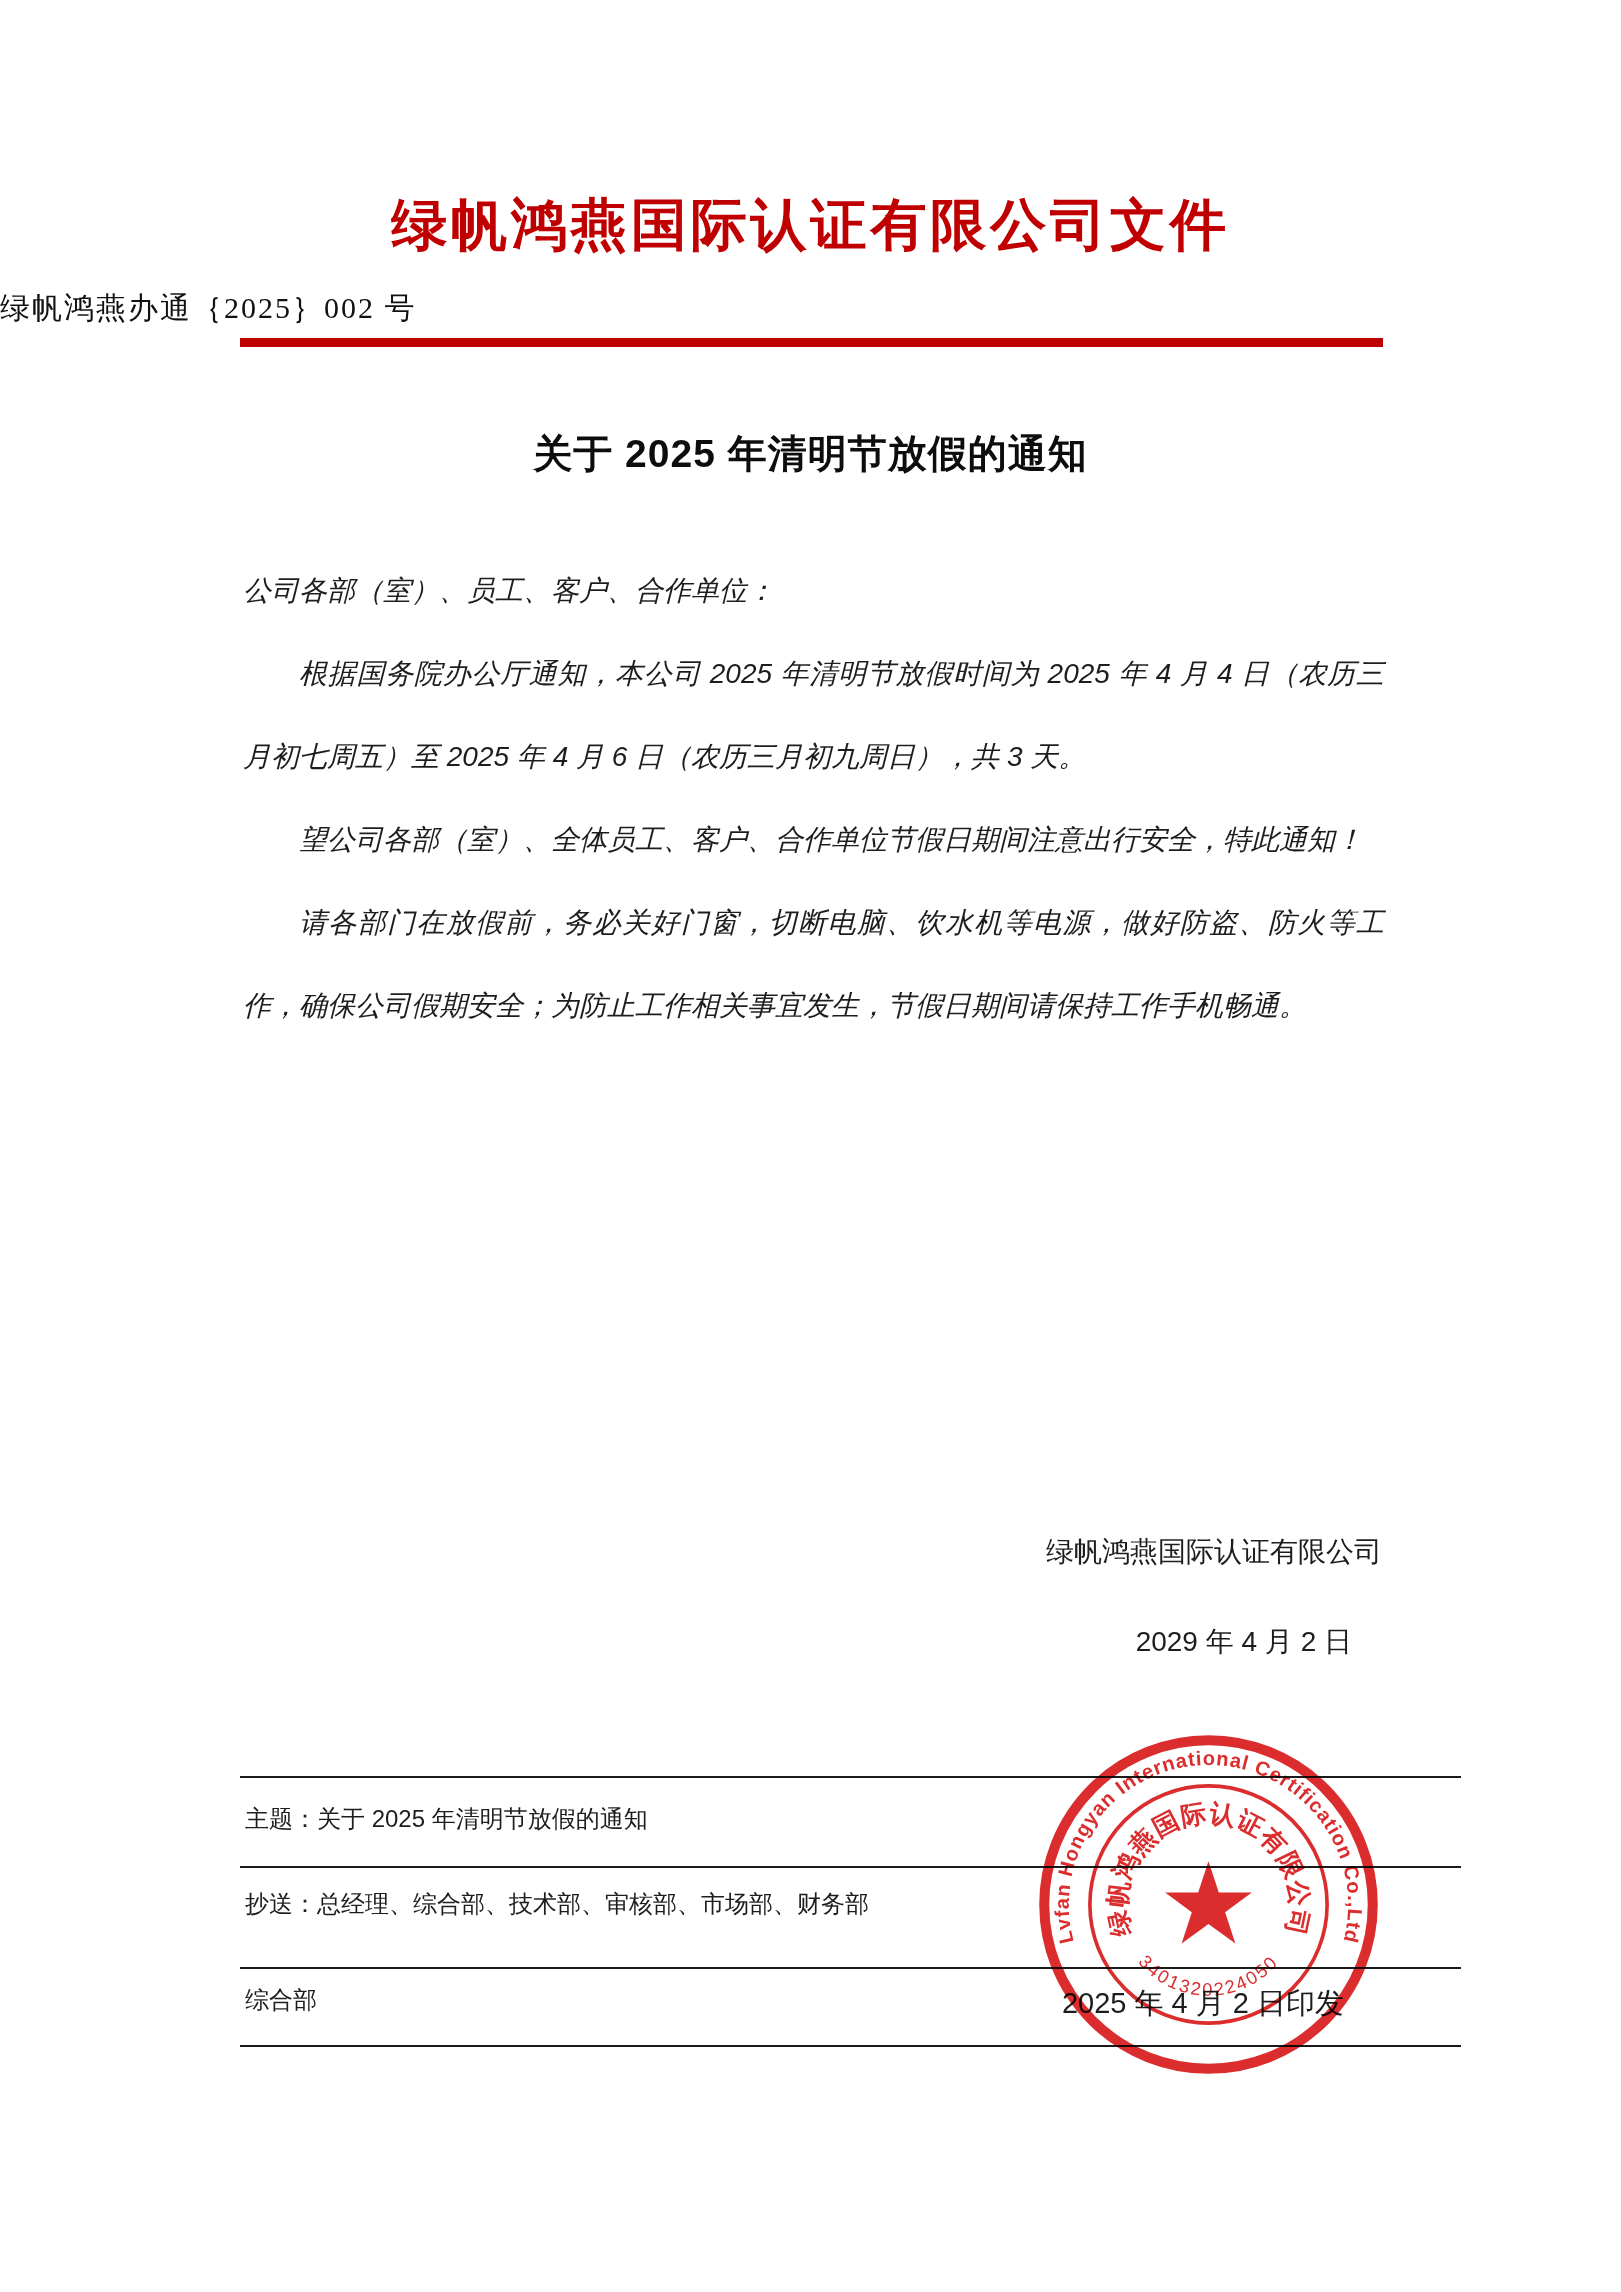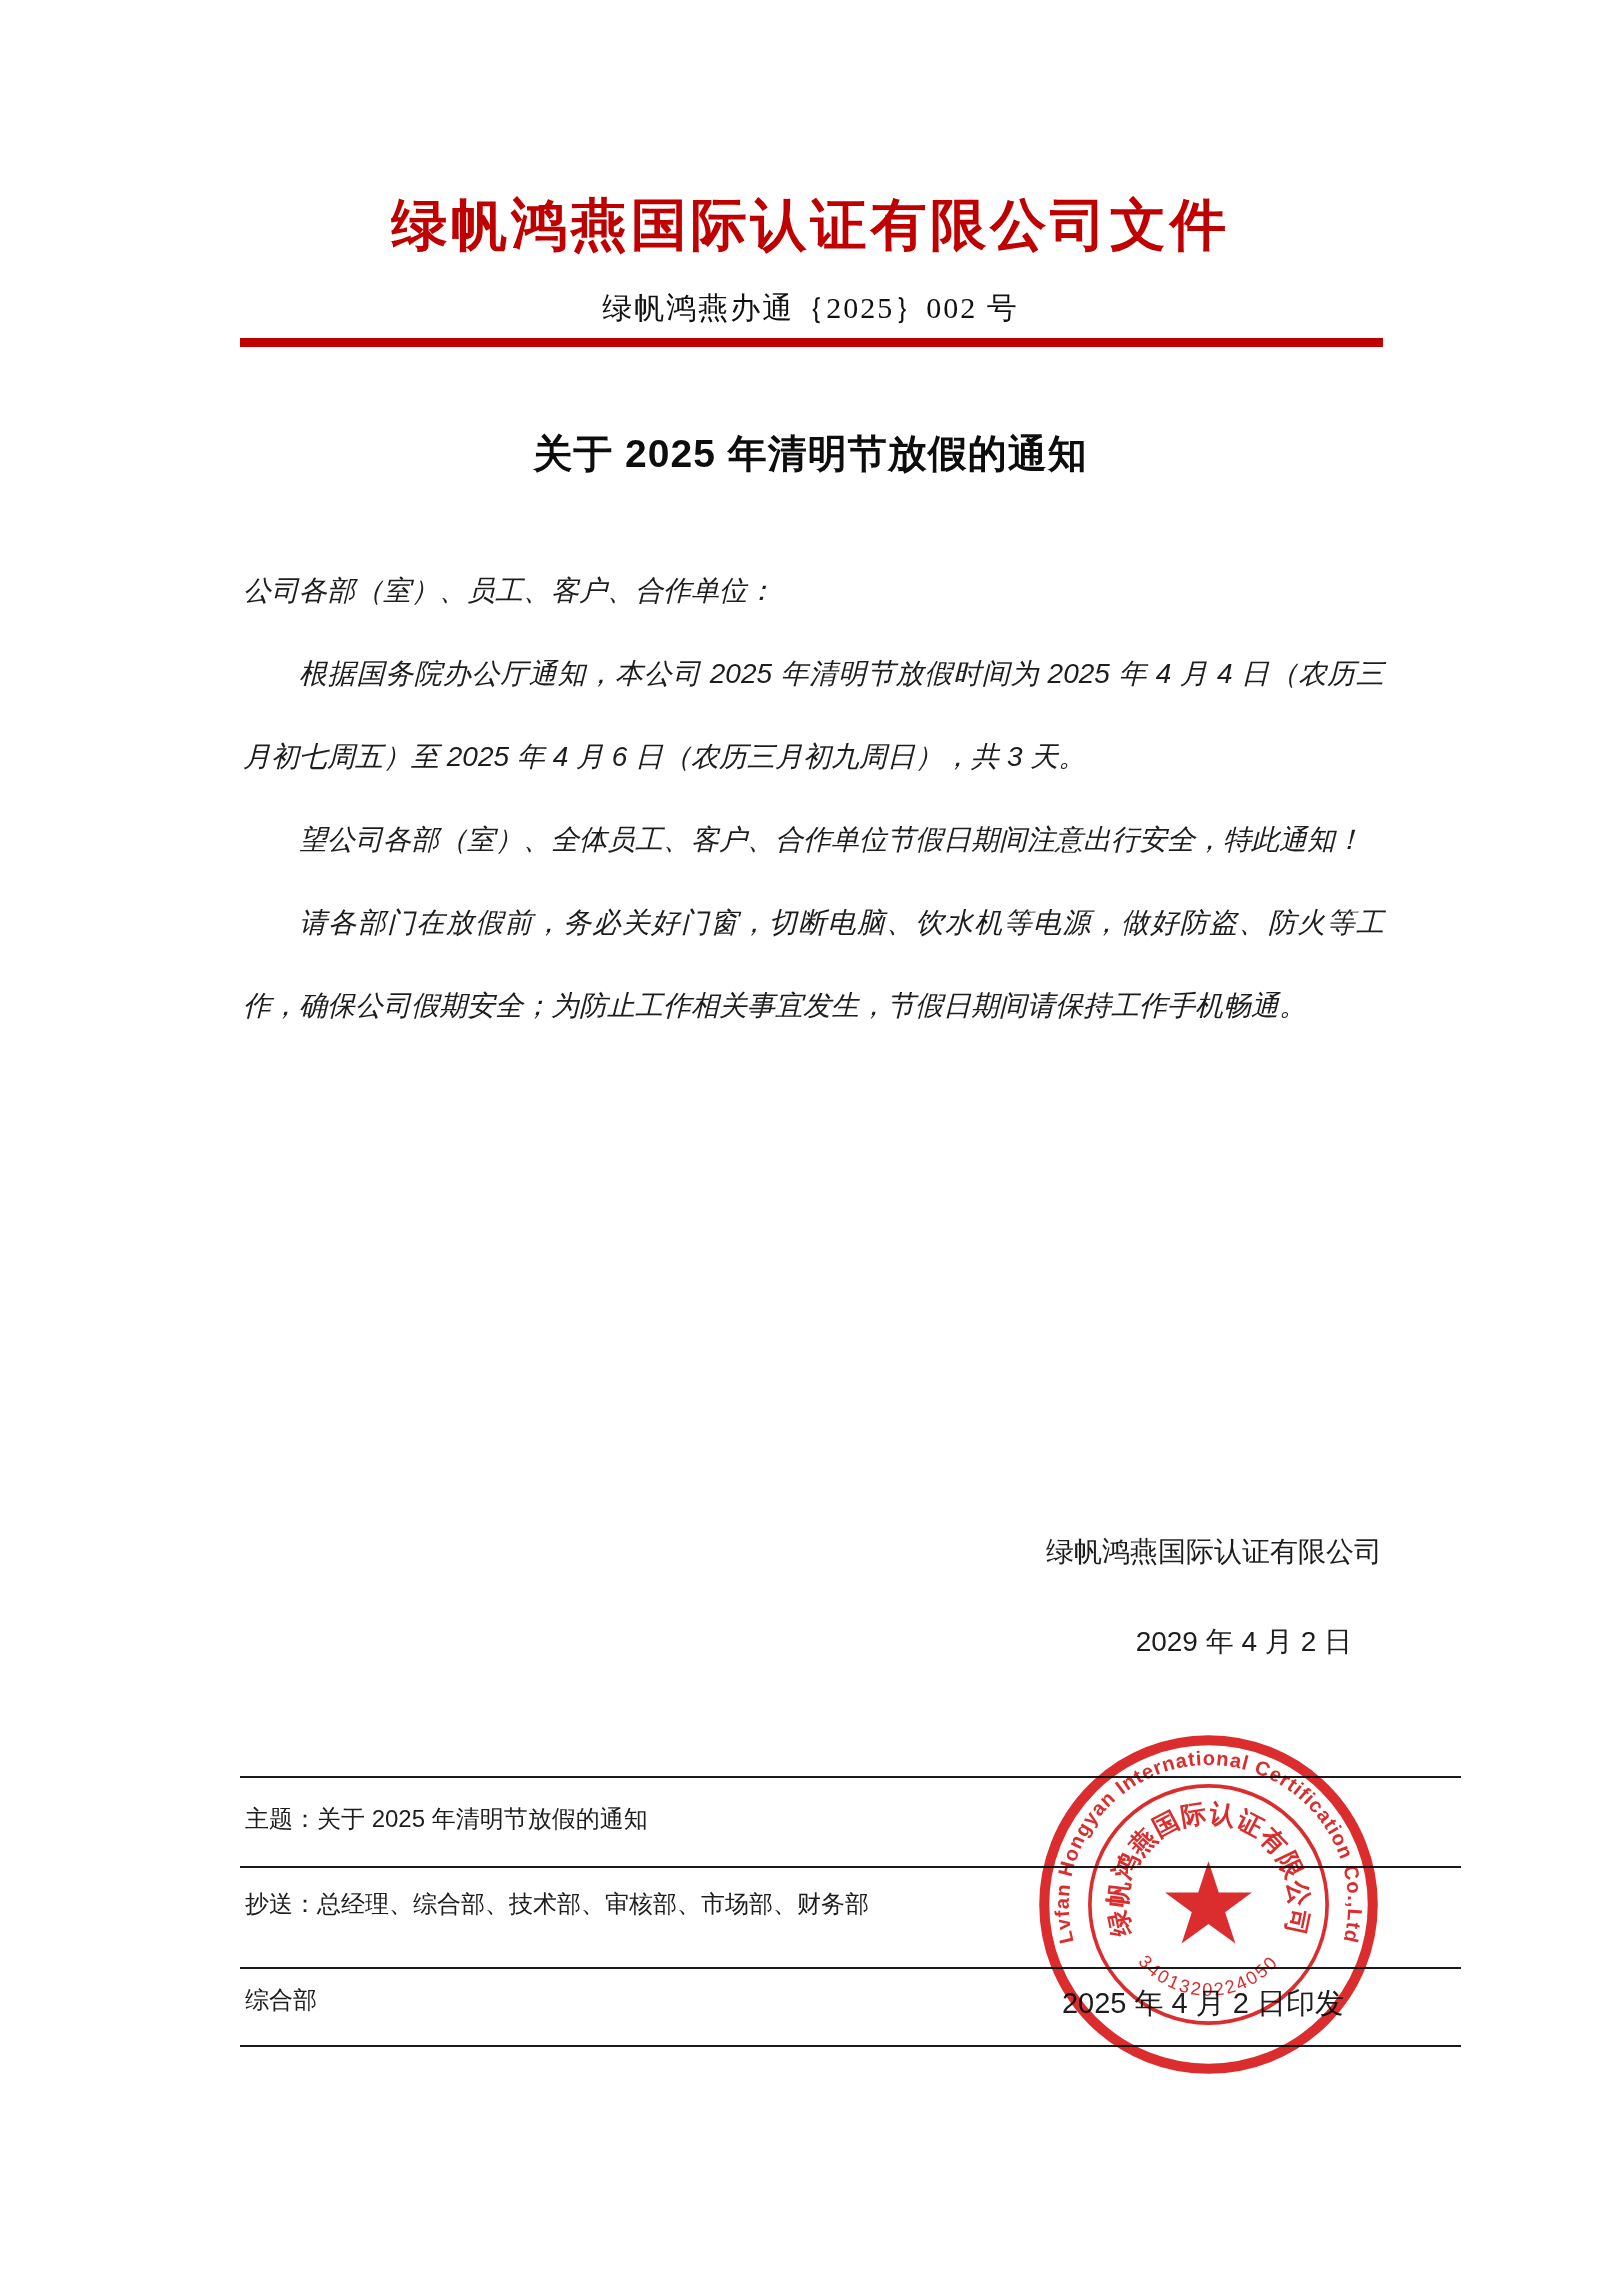--- a/index.html
+++ b/index.html
@@ -11,21 +11,21 @@
   body{
     width:1621px;height:2293px;position:relative;background:#ffffff;
     font-family:"Liberation Sans",sans-serif;color:var(--ink);overflow:hidden;
   }
   .org-title{
     position:absolute;top:188px;left:0;width:100%;text-align:center;
     font-family:Liberation Serif, serif;font-weight:bold;
     font-size:56px;letter-spacing:3.9px;color:var(--red);white-space:nowrap;
   }
   .doc-number{
-    position:absolute;top:288px;left:0;width:100%;text-align:center;
+    position:absolute;top:288px;left:0;width:100%;
     font-family:"Liberation Serif","DejaVu Serif",serif;
     font-size:30px;letter-spacing:2px;color:#111;white-space:nowrap;
   }
   .red-rule{
     position:absolute;top:338px;left:240px;width:1143px;height:8.8px;
     background:var(--red);
   }
   .doc-title{
     position:absolute;top:427px;left:0;width:100%;text-align:center;margin:0;
     font-size:39px;font-weight:bold;color:#0d0d0d;letter-spacing:1px;white-space:nowrap;

